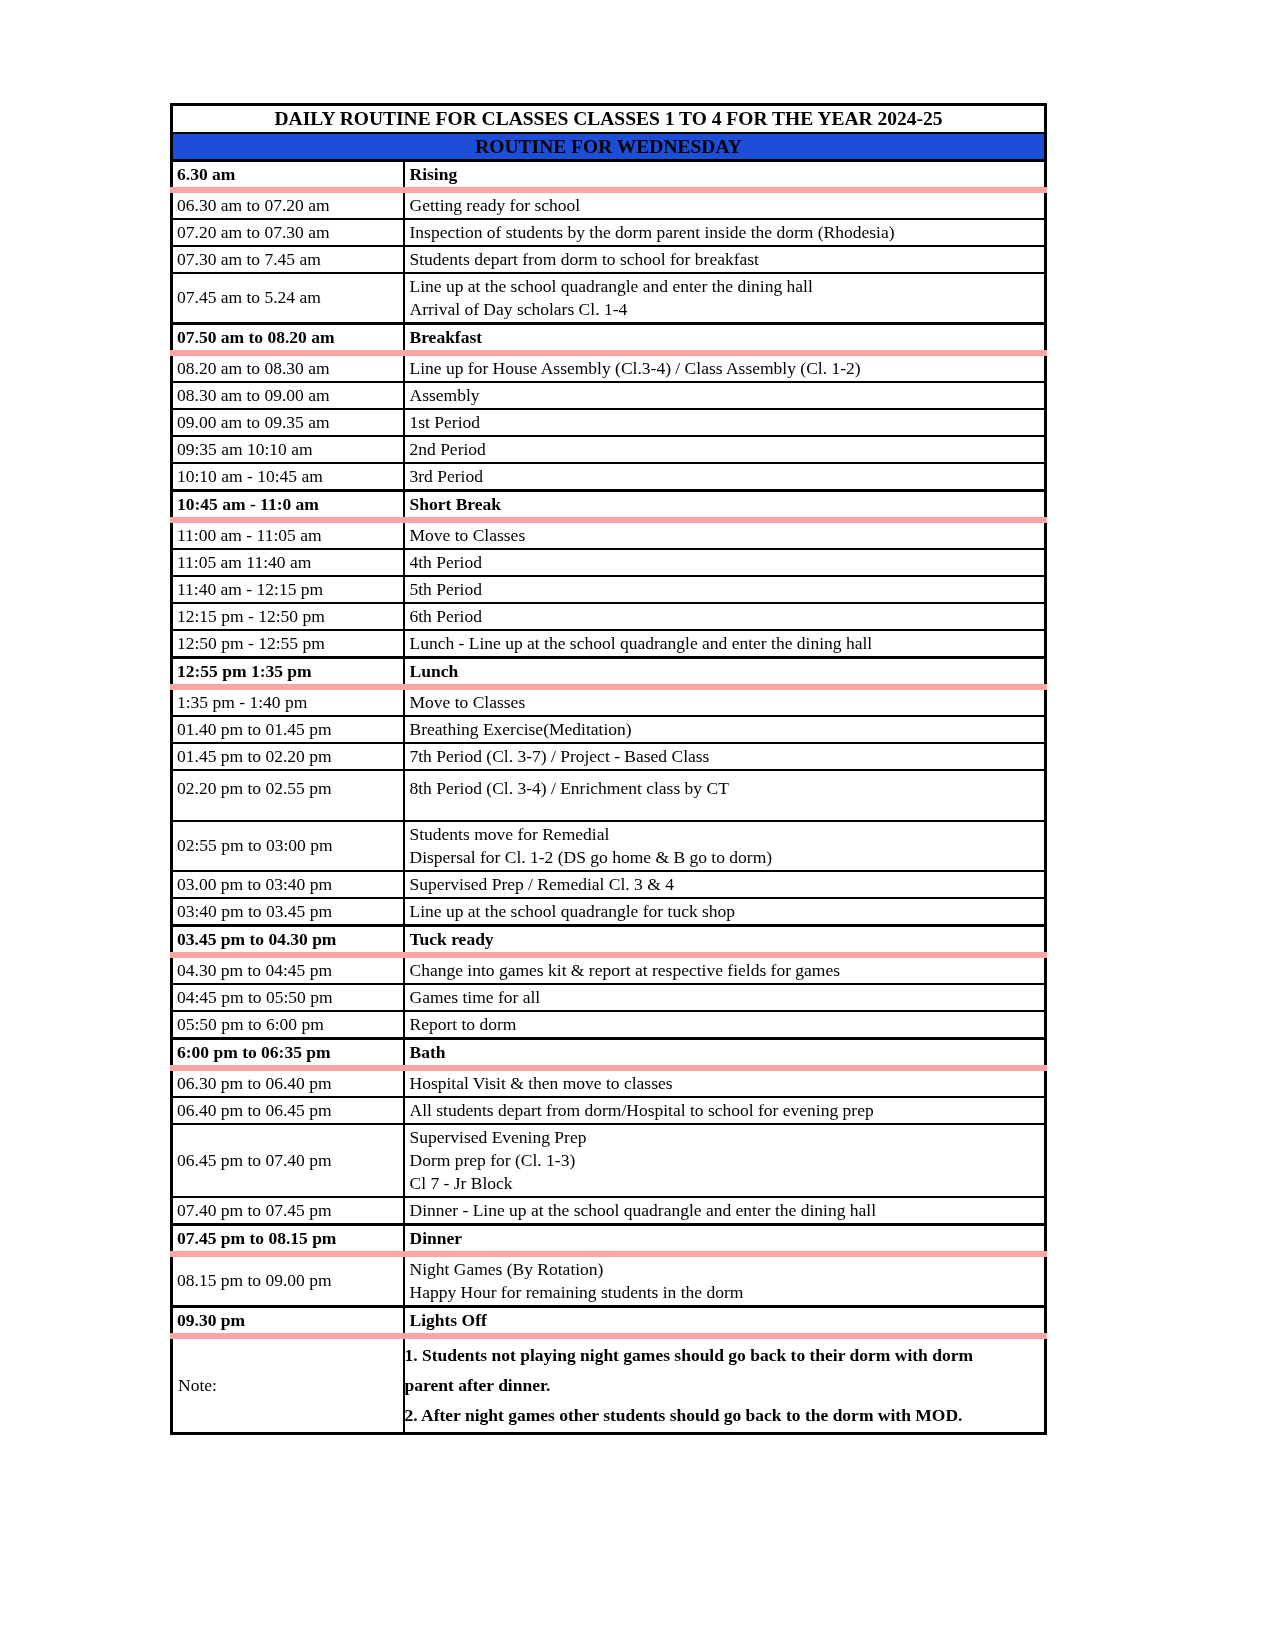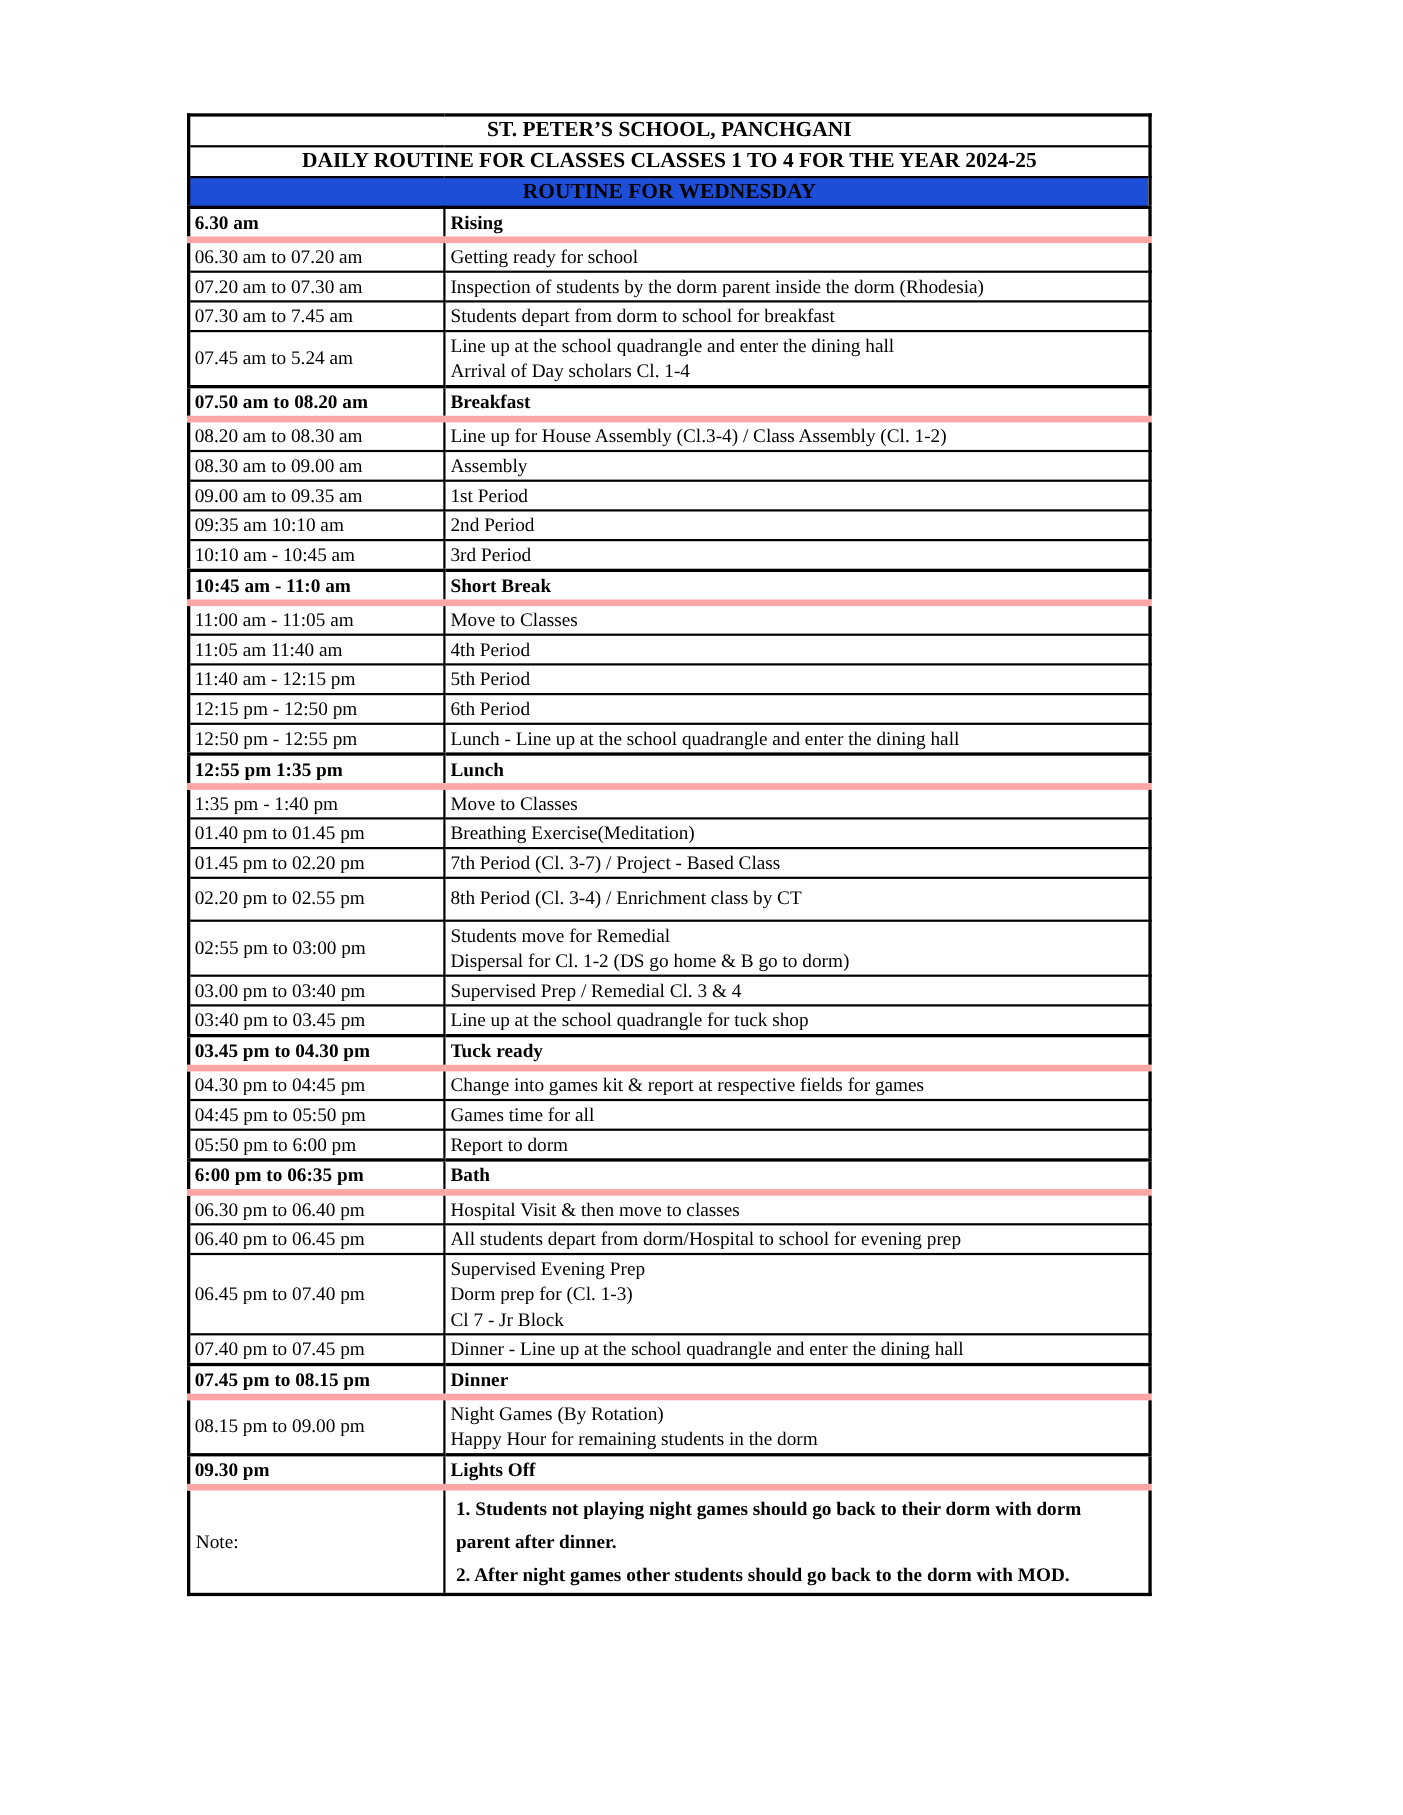--- a/index.html
+++ b/index.html
@@ -45,43 +45,40 @@
     height: 27px;
     border-bottom: 3px solid #000000;
   }
   tr.schedule-row td { height: 27px; }
   tr.schedule-row td.time-cell { padding-left: 4px; }
   tr.section td {
     font-weight: bold;
     border-top: 3px solid #000000;
     border-bottom: 6px solid #fca5a5;
   }
-  tr.tall td { padding-top: 6px; padding-bottom: 8px; }
+  tr.tall td { padding-top: 6px; padding-bottom: 20px; }
   tr.note-row td { height: 98px; vertical-align: middle; }
   tr.note-row td.note-text-cell {
     font-weight: bold;
     line-height: 30px;
-    padding-left: 10px;
+    padding-left: 0;
   }
   .line { white-space: nowrap; overflow: hidden; }
 </style>
 </head>
 <body>
 
 <div class="page">
   <table class="routine">
     <colgroup>
       <col class="col-time">
       <col class="col-activity">
     </colgroup>
     <tbody id="table-body">
       <tr class="title-row">
-        <td colspan="2">ST. PETER’S SCHOOL, PANCHGANI</td>
-      </tr>
-      <tr class="title-row">
         <td colspan="2">DAILY ROUTINE FOR CLASSES CLASSES 1 TO 4 FOR THE YEAR 2024-25</td>
       </tr>
       <tr class="banner-row">
         <td colspan="2" id="day-banner-cell" style="background: #1d4ed8;">ROUTINE FOR WEDNESDAY</td>
       </tr>
     <tr class="schedule-row section">
           <td class="time-cell">6.30 am</td>
           <td class="activity-cell">
             <div class="line">Rising</div>
           </td>

